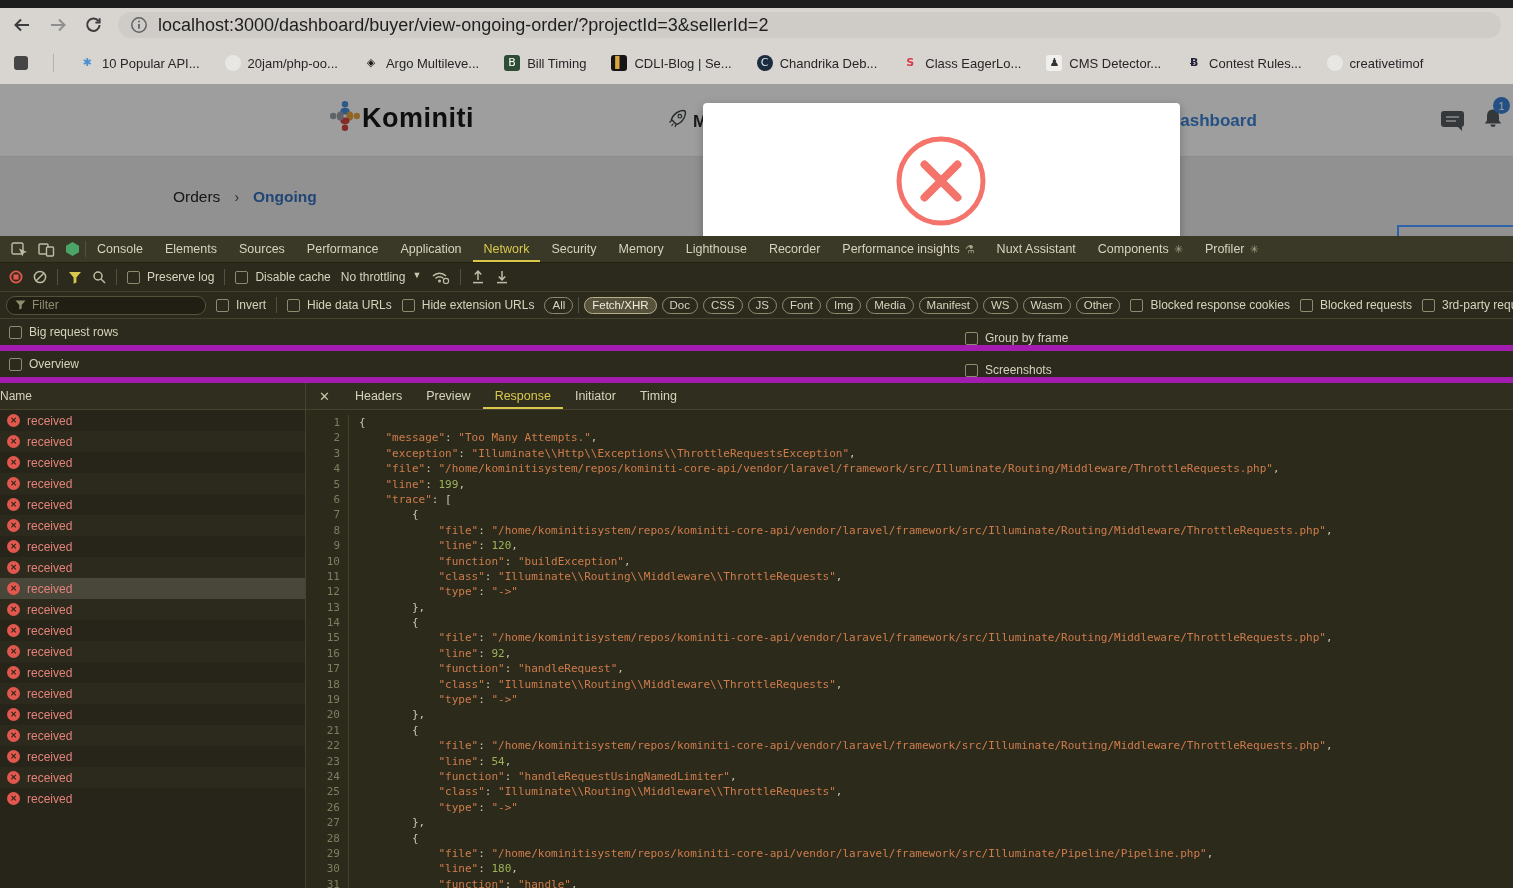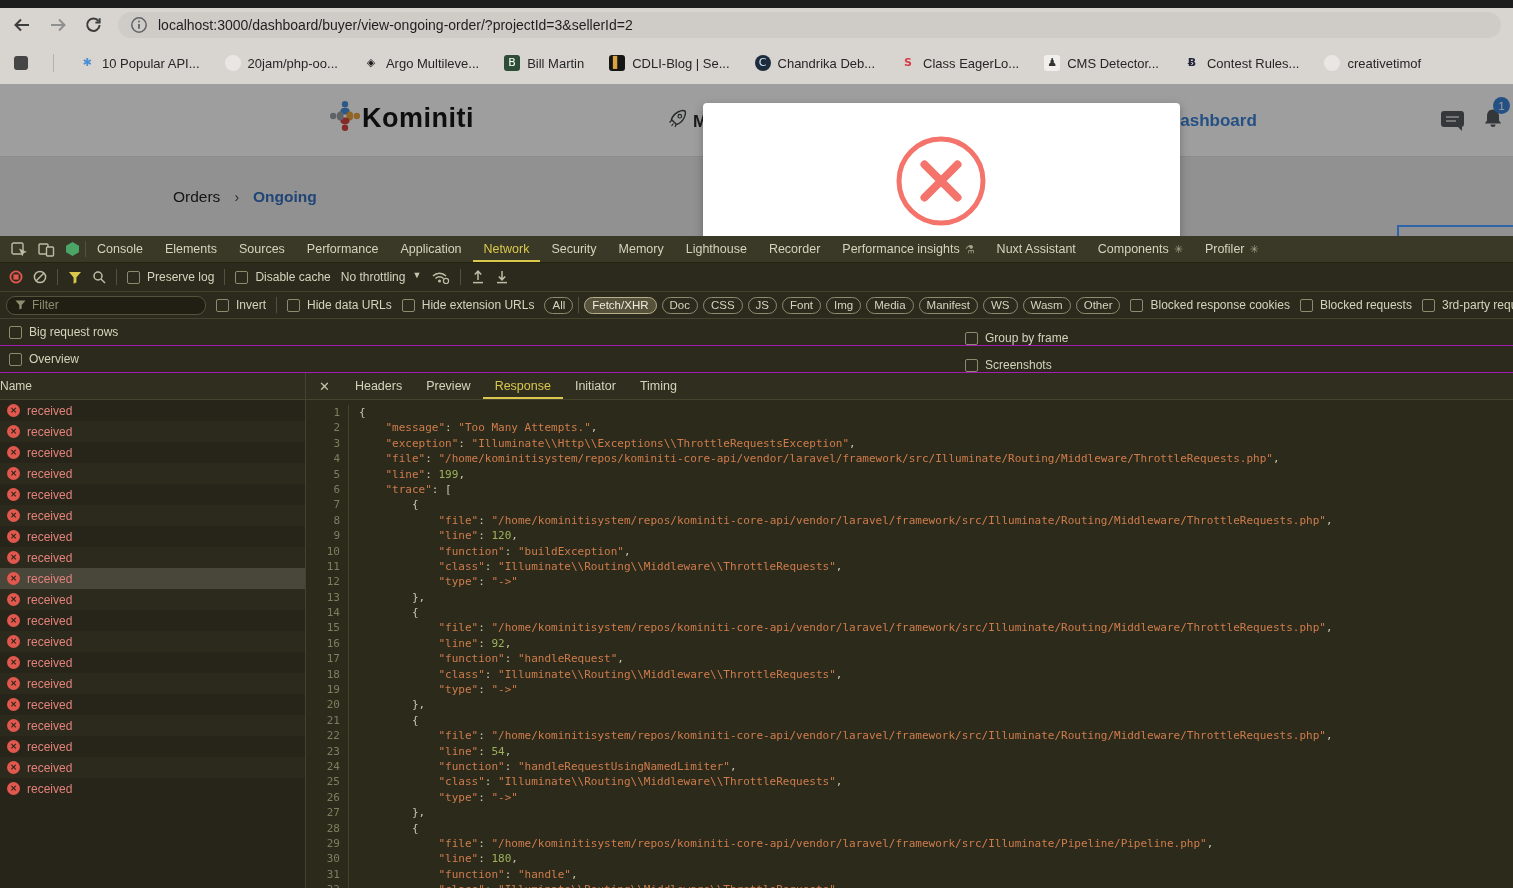--- a/index.html
+++ b/index.html
@@ -6,21 +6,21 @@
   .screen{position:relative;width:1513px;height:888px;overflow:hidden;background:#2a2819;
           font-family:"Liberation Sans",sans-serif;-webkit-font-smoothing:antialiased;}
 
   
   .chrome-topstrip{position:absolute;top:0;left:0;width:100%;height:8px;background:#1d1d1d;}
   .chrome-toolbar{position:absolute;top:8px;left:0;width:100%;height:34px;background:#d8d5d1;
                   display:flex;align-items:center;gap:16px;padding:0 12px;box-sizing:border-box;}
   .nav-ico{display:flex;align-items:center;justify-content:center;}
   .url-pill{flex:1;height:26px;border-radius:13px;background:#cfccc8;display:flex;align-items:center;
             gap:10px;padding:0 12px;min-width:0;}
-  .url-text{font-size:14px;color:#1f1f1f;white-space:nowrap;overflow:hidden;}
+  .url-text{font-size:18px;color:#1f1f1f;white-space:nowrap;overflow:hidden;}
   .chrome-bookmarks{position:absolute;top:42px;left:0;width:100%;height:42px;background:#d8d5d1;
                     display:flex;align-items:center;gap:25px;padding:0 14px;box-sizing:border-box;overflow:hidden;}
   .bm{display:flex;align-items:center;gap:7px;flex:0 0 auto;}
   .bm-label{font-size:13px;color:#262626;white-space:nowrap;}
   .bm-ico{width:16px;height:16px;display:flex;align-items:center;justify-content:center;
           font-size:11px;line-height:16px;font-family:"DejaVu Sans",sans-serif;}
   .bm-ico.circle{border-radius:50%;}
   .bm-ico.square{border-radius:3px;}
   .side-sq{width:14px;height:14px;border-radius:3px;background:#454545;}
   .bm-sep{width:1px;height:18px;background:#b4b1ad;}
@@ -70,21 +70,21 @@
   .dd-arrow{font-size:9px;color:#c9c6ae;}
   .dt-filterrow{height:26px;background:#2c2a1c;border-bottom:1px solid #45422e;display:flex;
                 align-items:center;gap:10px;padding:0 6px;}
   .filter-input{width:182px;height:17px;border-radius:9px;background:#211f13;border:1px solid #55523c;
                 display:flex;align-items:center;gap:6px;padding:0 8px;flex:0 0 auto;}
   .filter-ph{color:#8f8c70;font-size:12px;}
   .pills{display:flex;align-items:center;gap:5px;}
   .pill{height:15px;line-height:15px;padding:0 7px;border:1px solid #8d8a6e;border-radius:9px;
         font-size:11.5px;color:#d6d3bd;white-space:nowrap;}
   .pill.active{background:#56523b;border-color:#b5b08a;color:#eeecdc;}
-  .dt-optrow{height:26px;background:#2c2a1c;border-bottom:1px solid #a21caf;position:relative;padding-left:45px;}
+  .dt-optrow{height:26px;background:#2c2a1c;border-bottom:6px solid #a21caf;position:relative;padding-left:45px;}
   .opt-left{position:absolute;left:9px;top:0;height:26px;display:flex;align-items:center;}
   .opt-right{position:absolute;left:965px;top:0;height:26px;display:flex;align-items:flex-end;}
   .dt-body{display:flex;height:520px;}
   .dt-left{width:305px;min-width:305px;border-right:1px solid #45422e;background:#272519;
            display:flex;flex-direction:column;}
   .dt-namehdr{height:26px;line-height:26px;padding-left:0;background:#302e1f;
               border-bottom:1px solid #45422e;font-size:12px;color:#d6d3bd;}
   .reqrow{height:21px;min-height:21px;display:flex;align-items:center;gap:7px;padding-left:7px;background:#272519;}
   .reqrow.odd{background:#2c2a1c;}
   .reqrow.sel{background:#49463a;}
@@ -151,21 +151,21 @@
         <span class="bm">
           <span class="bm-ico circle" style="background: rgb(233, 231, 228);"></span>
           <span class="bm-label">20jam/php-oo...</span>
         </span>
         <span class="bm">
           <span class="bm-ico plain" style="color: rgb(28, 28, 28);">◈</span>
           <span class="bm-label">Argo Multileve...</span>
         </span>
         <span class="bm">
           <span class="bm-ico square" style="background: rgb(46, 77, 54); color: rgb(255, 255, 255);">B</span>
-          <span class="bm-label">Bill Martin</span>
+          <span class="bm-label">Bill Timing</span>
         </span>
         <span class="bm">
           <span class="bm-ico square" style="background: rgb(21, 21, 21); color: rgb(217, 164, 65);">▌</span>
           <span class="bm-label">CDLI-Blog | Se...</span>
         </span>
         <span class="bm">
           <span class="bm-ico circle" style="background: rgb(29, 44, 60); color: rgb(212, 230, 244);">C</span>
           <span class="bm-label">Chandrika Deb...</span>
         </span>
         <span class="bm">

